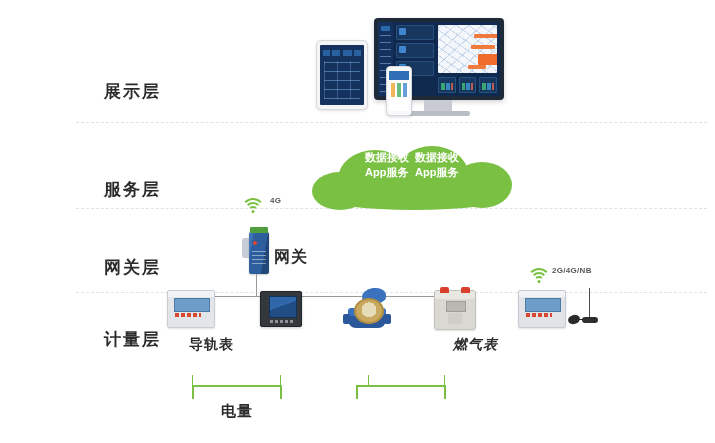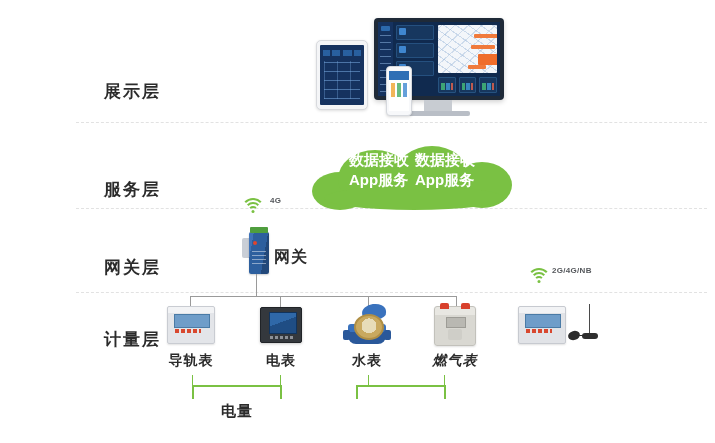--- a/index.html
+++ b/index.html
@@ -268,21 +268,21 @@
     font-size: 15px;
     font-weight: 700;
     letter-spacing: 1px;
     text-shadow: 0 1px 1px rgba(0,0,0,.12);
   }
   .cloud-rows {
     margin-top: 4px;
     display: flex;
     justify-content: center;
     gap: 6px;
-    font-size: 15px;
+    font-size: 11px;
     font-weight: 700;
     line-height: 1.35;
   }
   .cloud-col { text-align: left; }
 
   
   .gateway-unit {
     position: absolute;
     left: 242px;
     top: 226px;
@@ -373,22 +373,22 @@
 
   
   .line { position: absolute; background: #9a9a9a; }
   .v { width: 1px; }
   .h { height: 1px; }
 
   
   .meter-slot {
     position: absolute;
     width: 86px;
-    top: 300px;
-    text-align: center;
+    top: 284px;
+    text-align: right;
   }
   #slot-din  { left: 148px; }
   #slot-elec { left: 238px; }
   #slot-water{ left: 324px; }
   #slot-gas  { left: 412px; font-style: italic; }
   #slot-arcm { left: 500px; width: 130px; }
 
   .meter-art {
     height: 48px;
     position: relative;
@@ -660,32 +660,30 @@
     <div class="meter-art">
       <div class="din"></div>
     </div>
     <div class="meter-name">导轨表</div>
   </div>
 
   <div class="meter-slot" id="slot-elec">
     <div class="meter-art">
       <div class="panel"></div>
     </div>
-    <div class="meter-name">电表</div>
   </div>
 
   <div class="meter-slot" id="slot-water">
     <div class="meter-art">
       <div class="water">
         <div class="water-lid"></div>
         <div class="water-body"></div>
         <div class="water-dial"></div>
       </div>
     </div>
-    <div class="meter-name">水表</div>
   </div>
 
   <div class="meter-slot" id="slot-gas">
     <div class="meter-art">
       <div class="gas">
         <div class="gas-cap l"></div>
         <div class="gas-cap r"></div>
       </div>
     </div>
     <div class="meter-name">燃气表</div>

